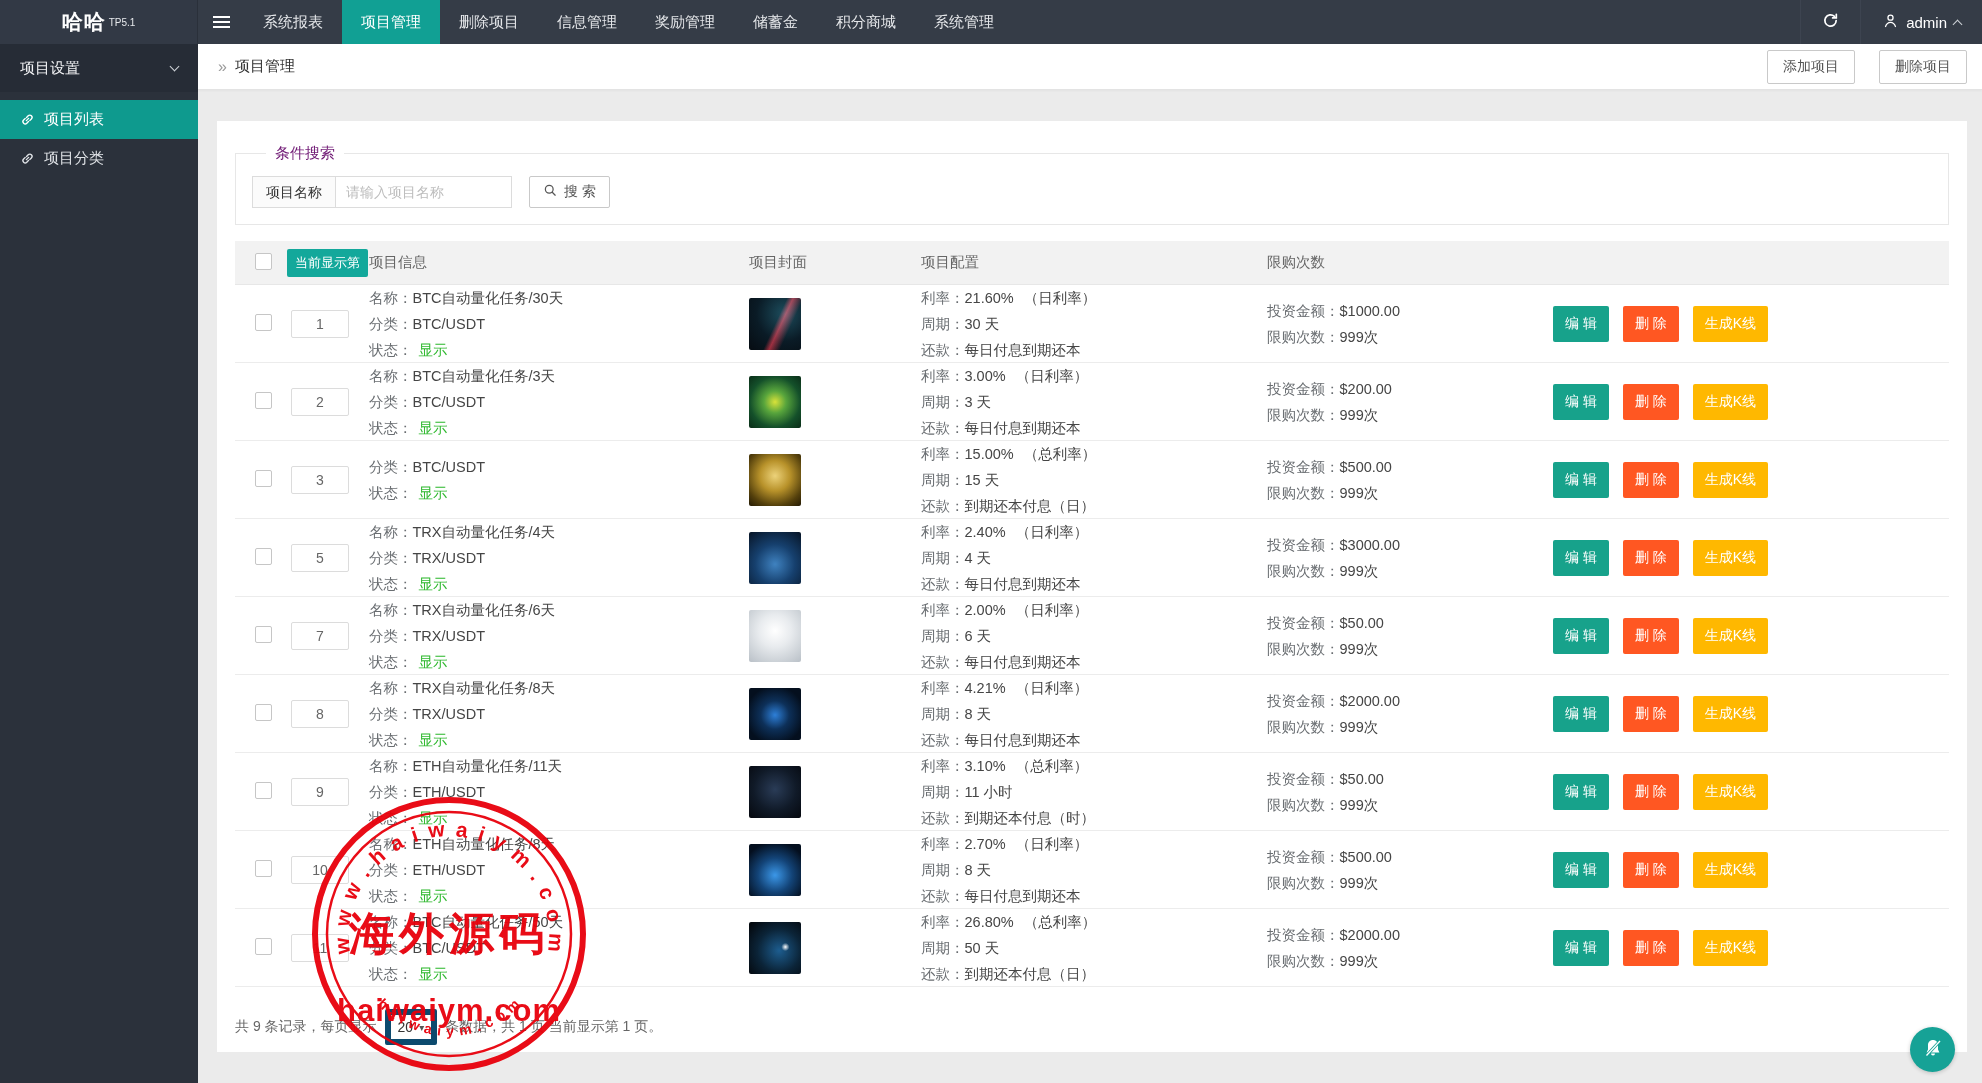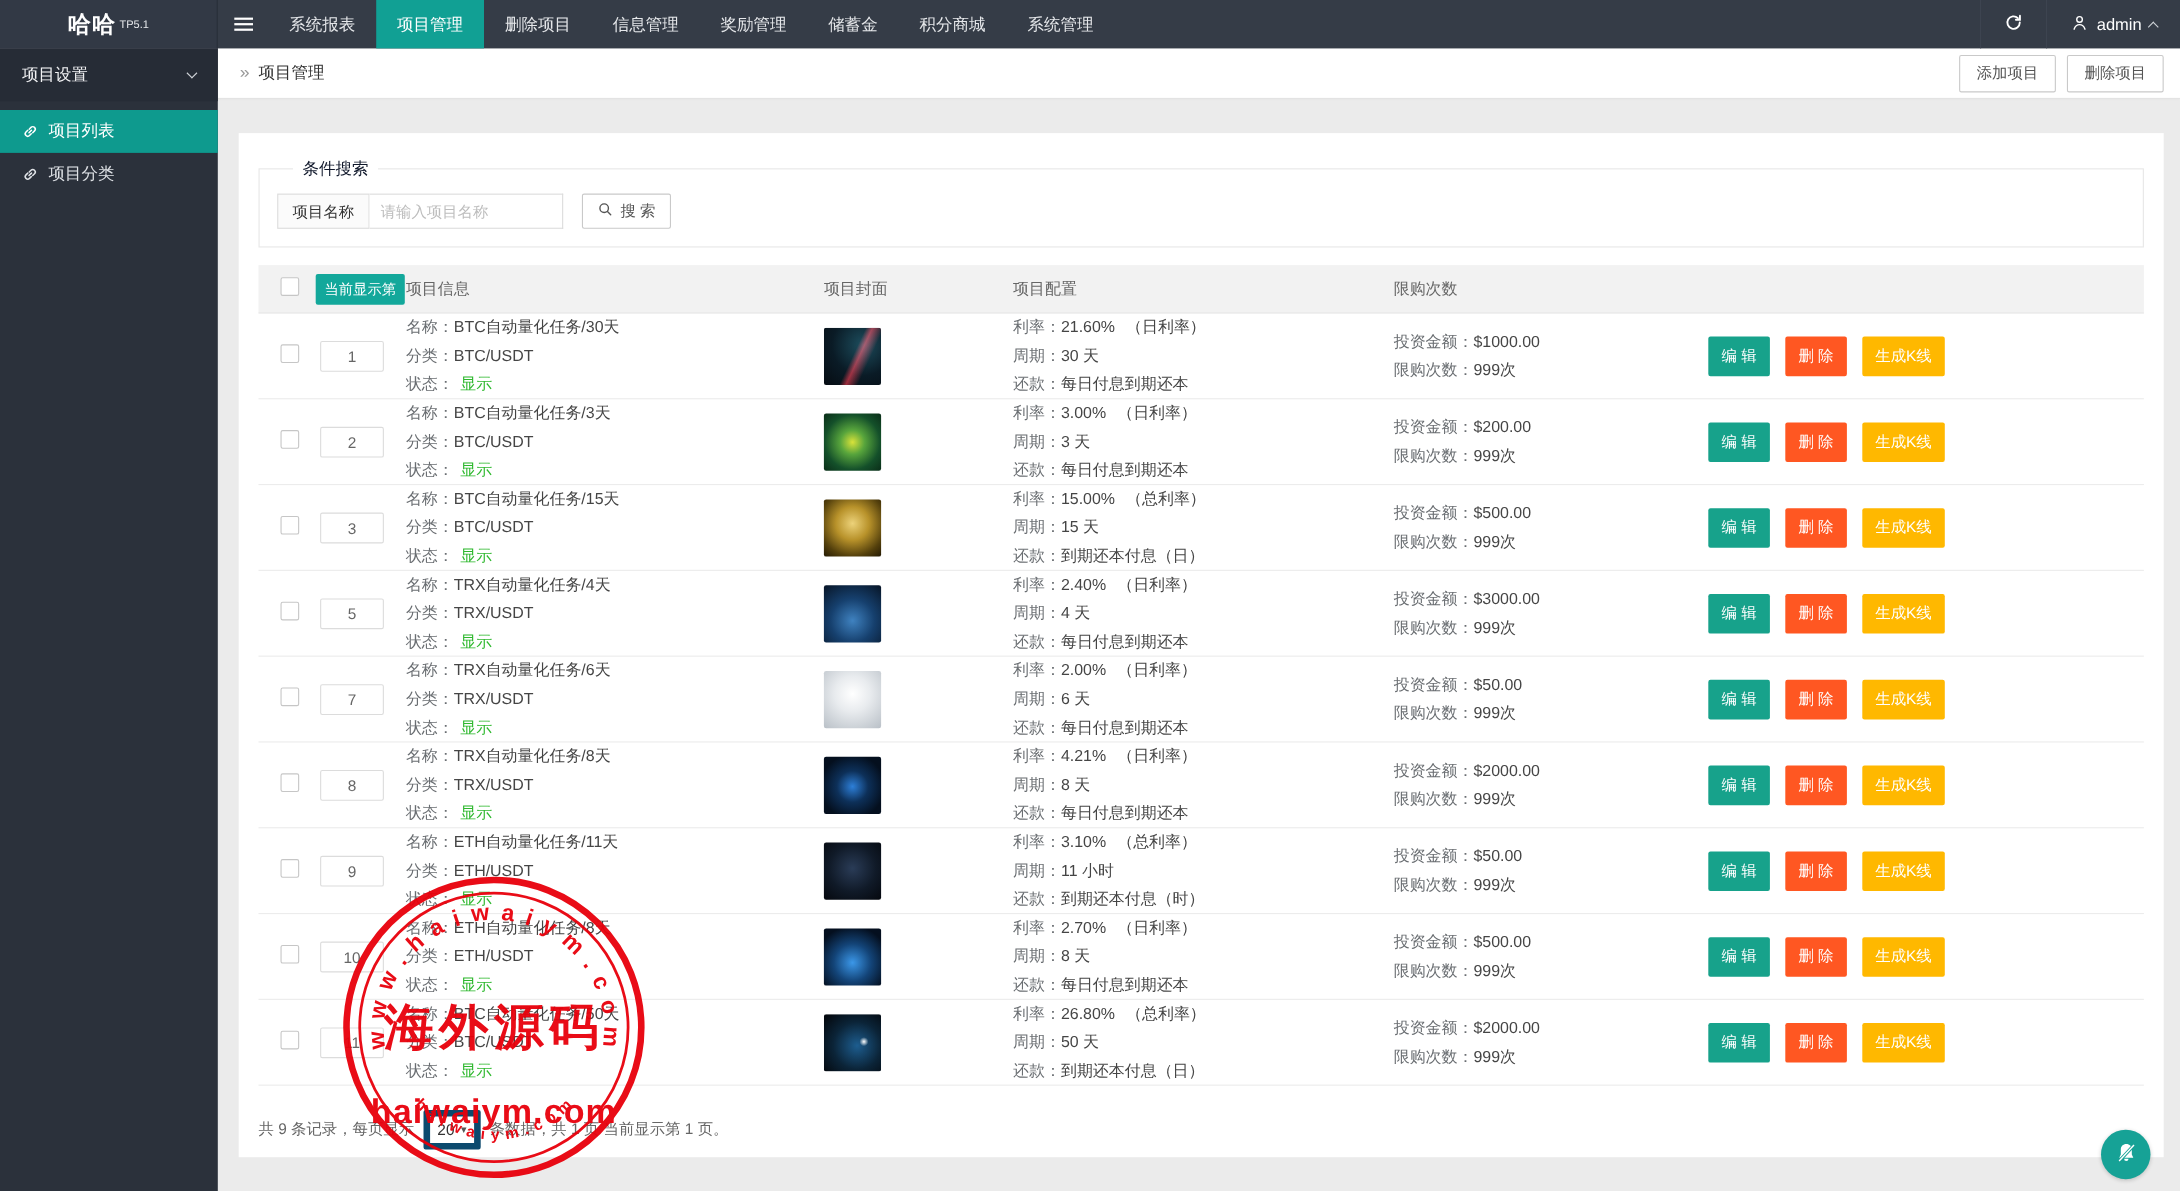--- a/index.html
+++ b/index.html
@@ -29,29 +29,29 @@
   .side-section { height:48px; background:#262c36; color:#f2f3f5; display:flex; align-items:center; justify-content:space-between; padding:0 20px; font-size:15px; cursor:pointer; }
   .side-items { padding-top:8px; }
   .side-item { height:39px; display:flex; align-items:center; gap:9px; padding:0 20px; color:#dfe2e6; font-size:15px; cursor:pointer; }
   .side-item svg { flex:0 0 auto; }
   .side-item.active { background:#0e9a8e; color:#fff; }
 
   
   .main-header { position:absolute; top:44px; left:198px; right:0; height:46px; background:#fff; border-bottom:1px solid #e3e3e3; box-shadow:0 1px 2px rgba(0,0,0,.04); display:flex; align-items:center; justify-content:space-between; padding:0 15px 0 20px; z-index:10; }
   .breadcrumb { display:flex; align-items:center; gap:8px; color:#333; font-size:15px; }
   .bc-icon { color:#9a9a9a; font-size:16px; }
-  .header-actions { display:flex; gap:10px; }
+  .header-actions { display:flex; gap:24px; }
   .btn-plain { background:#fff; border:1px solid #c9c9c9; border-radius:2px; color:#555; font-size:14px; padding:7px 15px; cursor:pointer; font-family:inherit; }
 
   
   .content { position:absolute; top:90px; left:198px; right:0; bottom:0; padding:31px 15px 0 19px; }
   .card { background:#fff; height:931px; padding:18px; }
 
   fieldset.search-set { border:1px solid #e7e7e7; margin-top:5px; padding:13px 16px 16px; }
-  fieldset.search-set legend { margin-left:14px; padding:0 9px; color:#0f172a; font-size:15px; }
+  fieldset.search-set legend { margin-left:14px; padding:0 9px; color:#701a75; font-size:15px; }
   .search-row { display:flex; align-items:flex-start; }
   .inp-label { height:32px; line-height:30px; padding:0 13px; background:#fbfbfb; border:1px solid #dcdcdc; font-size:14px; color:#333; }
   .inp { height:32px; width:176px; border:1px solid #dcdcdc; border-left:none; padding:0 10px; font-size:14px; color:#333; outline:none; font-family:inherit; }
   .inp::placeholder { color:#bdbdbd; }
   .btn-search { margin-left:17px; height:32px; display:flex; align-items:center; gap:6px; background:#fff; border:1px solid #c9c9c9; border-radius:2px; padding:0 13px; font-size:14px; color:#555; cursor:pointer; font-family:inherit; }
 
   
   .table { margin-top:16px; }
   .thead { display:flex; align-items:center; height:44px; background:#f2f2f2; border-bottom:1px solid #e7e7e7; color:#666; font-size:14.5px; }
   .trow { display:flex; align-items:center; height:78px; border-bottom:1px solid #ececec; font-size:14.5px; }
@@ -261,21 +261,20 @@
     <div class="cell c-actions">
       <button class="btn btn-edit">编 辑</button>
       <button class="btn btn-del">删 除</button>
       <button class="btn btn-kline">生成K线</button>
     </div>
   </div>
             <div class="trow">
     <div class="cell c-check"><span class="cb"></span></div>
     <div class="cell c-sort"><input class="sort-input" type="text" value="3" style=""></div>
     <div class="cell c-info">
-      <div class="line"><span class="lbl">名称：</span><span class="val">BTC自动量化任务/15天</span></div>
       <div class="line"><span class="lbl">分类：</span><span class="val">BTC/USDT</span></div>
       <div class="line"><span class="lbl">状态：</span><a class="show-link">显示</a></div>
     </div>
     <div class="cell c-cover">
                 <div class="thumb t3"></div>
               </div>
     <div class="cell c-config">
       <div class="line"><span class="lbl">利率：</span><span class="val">15.00%</span><span class="val" style="margin-left:10px;">（总利率）</span></div>
       <div class="line"><span class="lbl">周期：</span><span class="val">15 天</span></div>
       <div class="line"><span class="lbl">还款：</span><span class="val">到期还本付息（日）</span></div>

